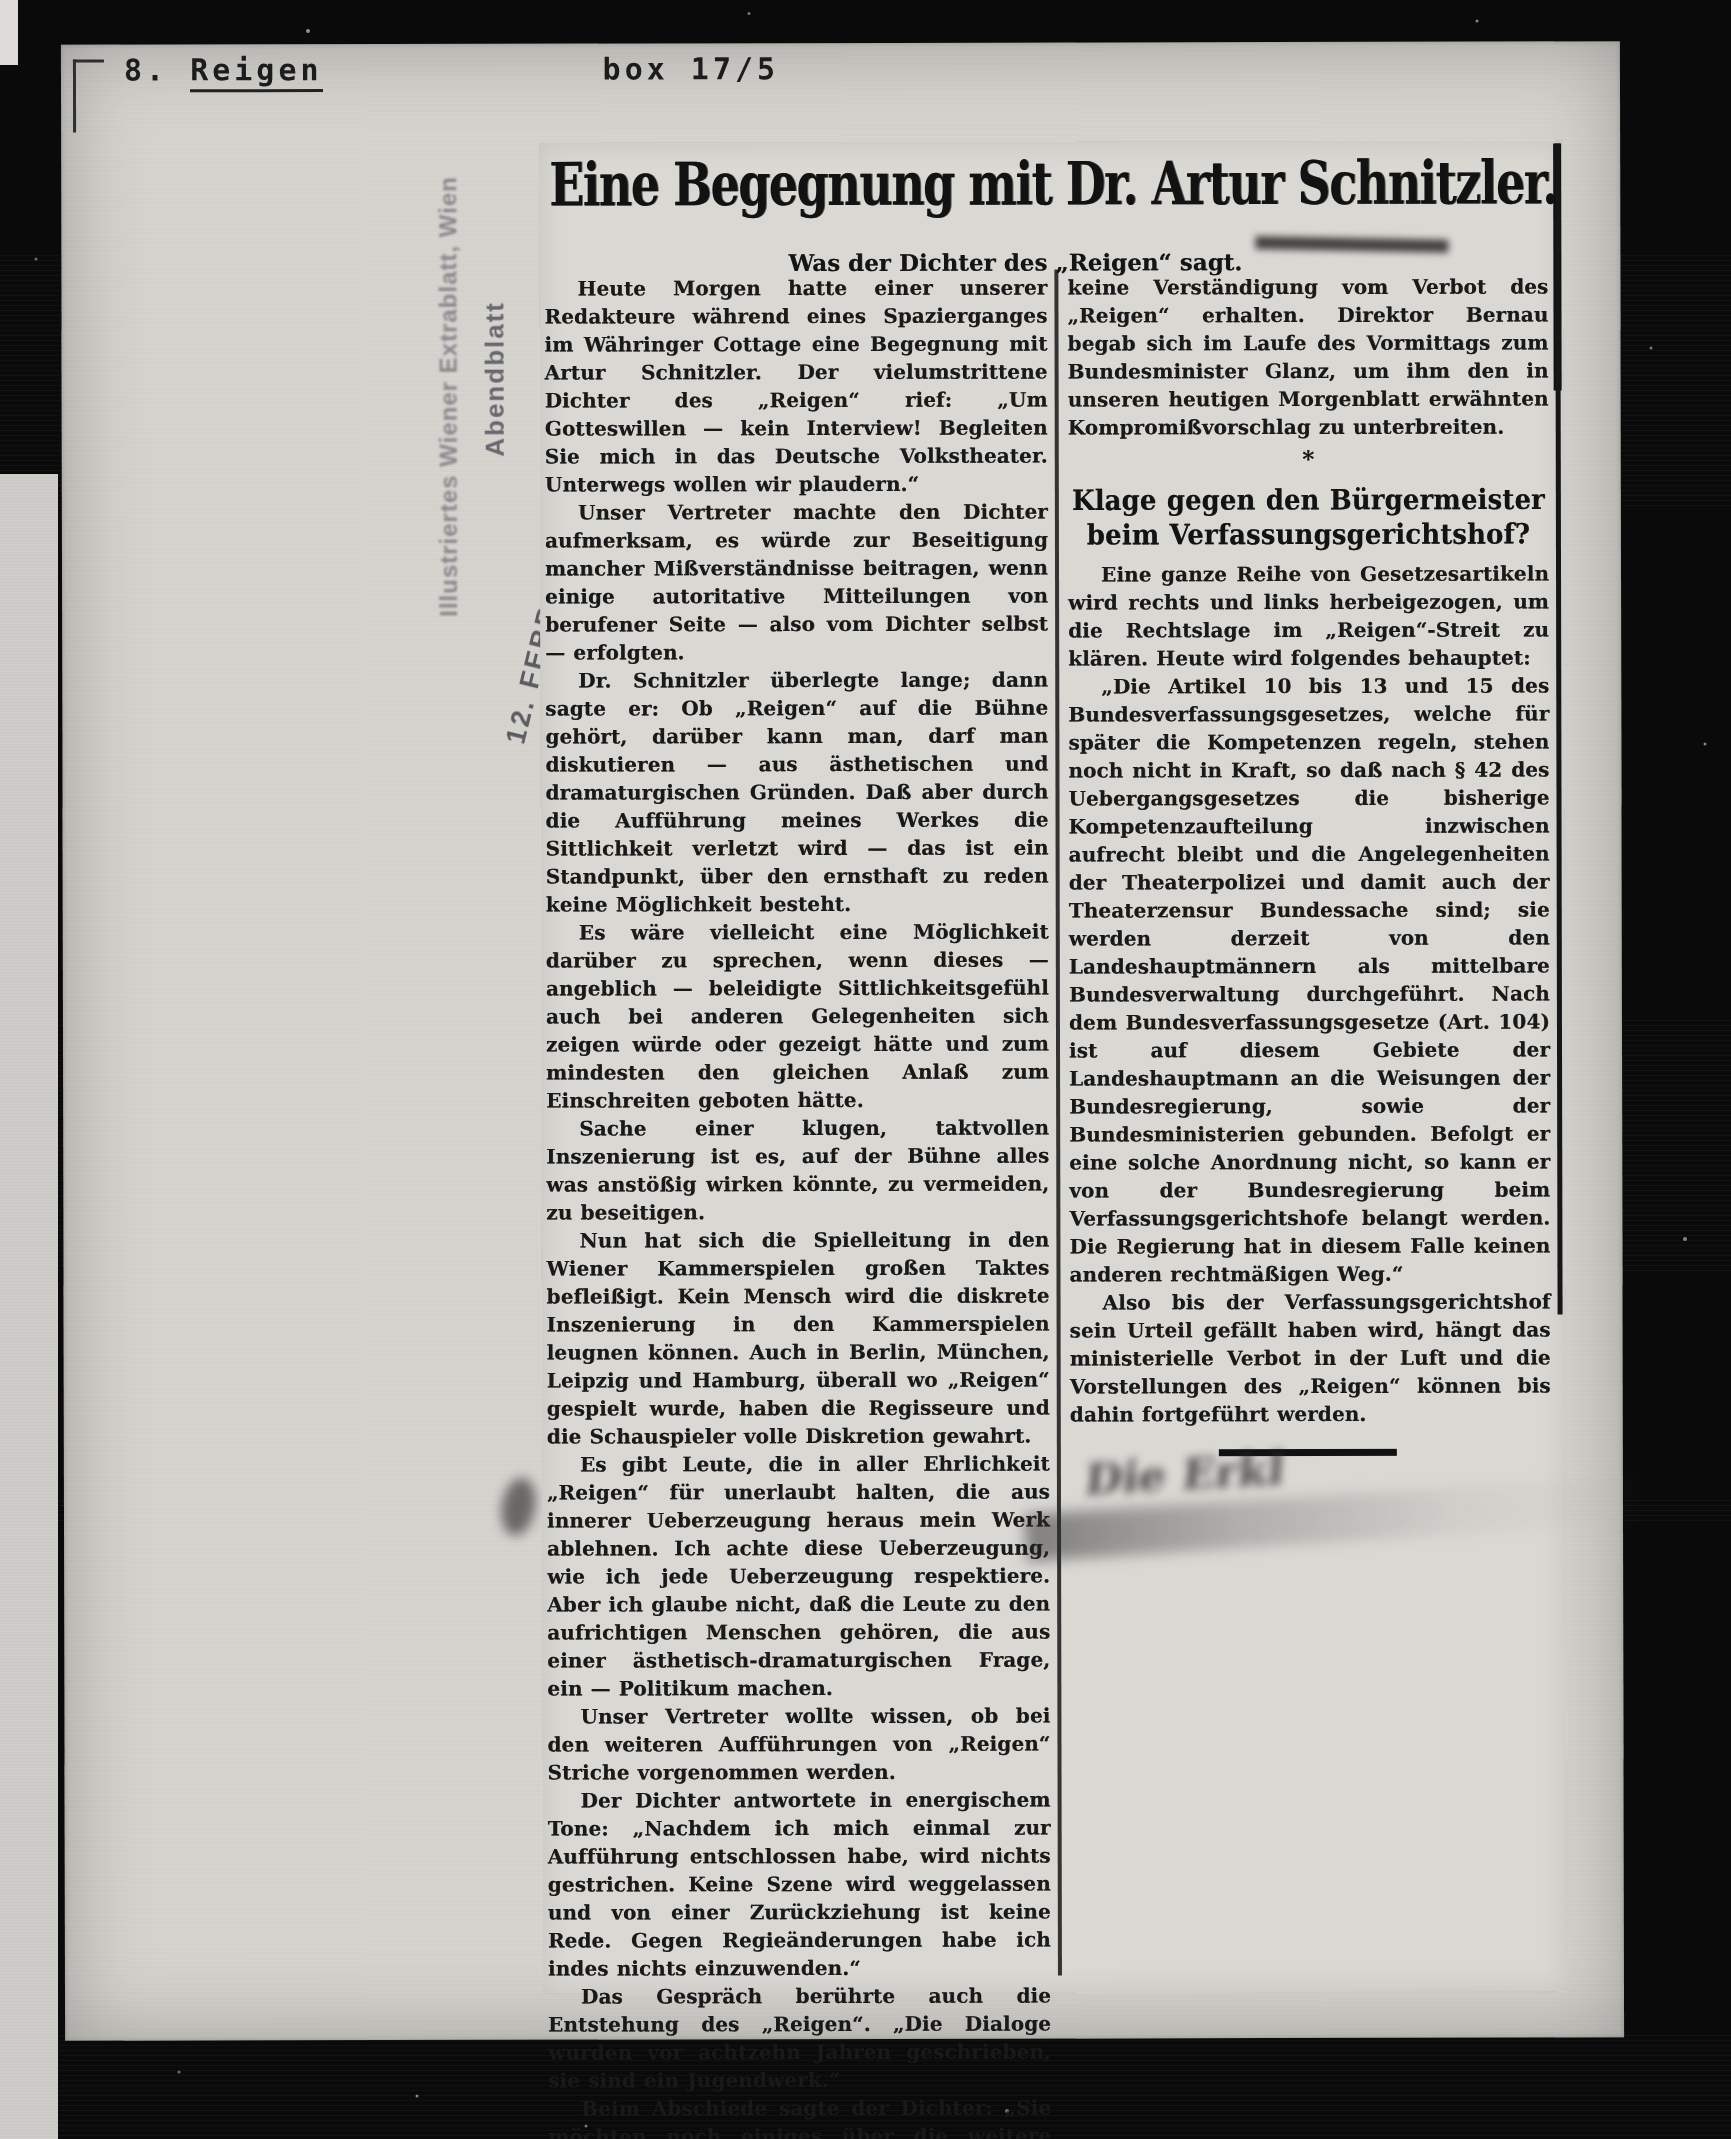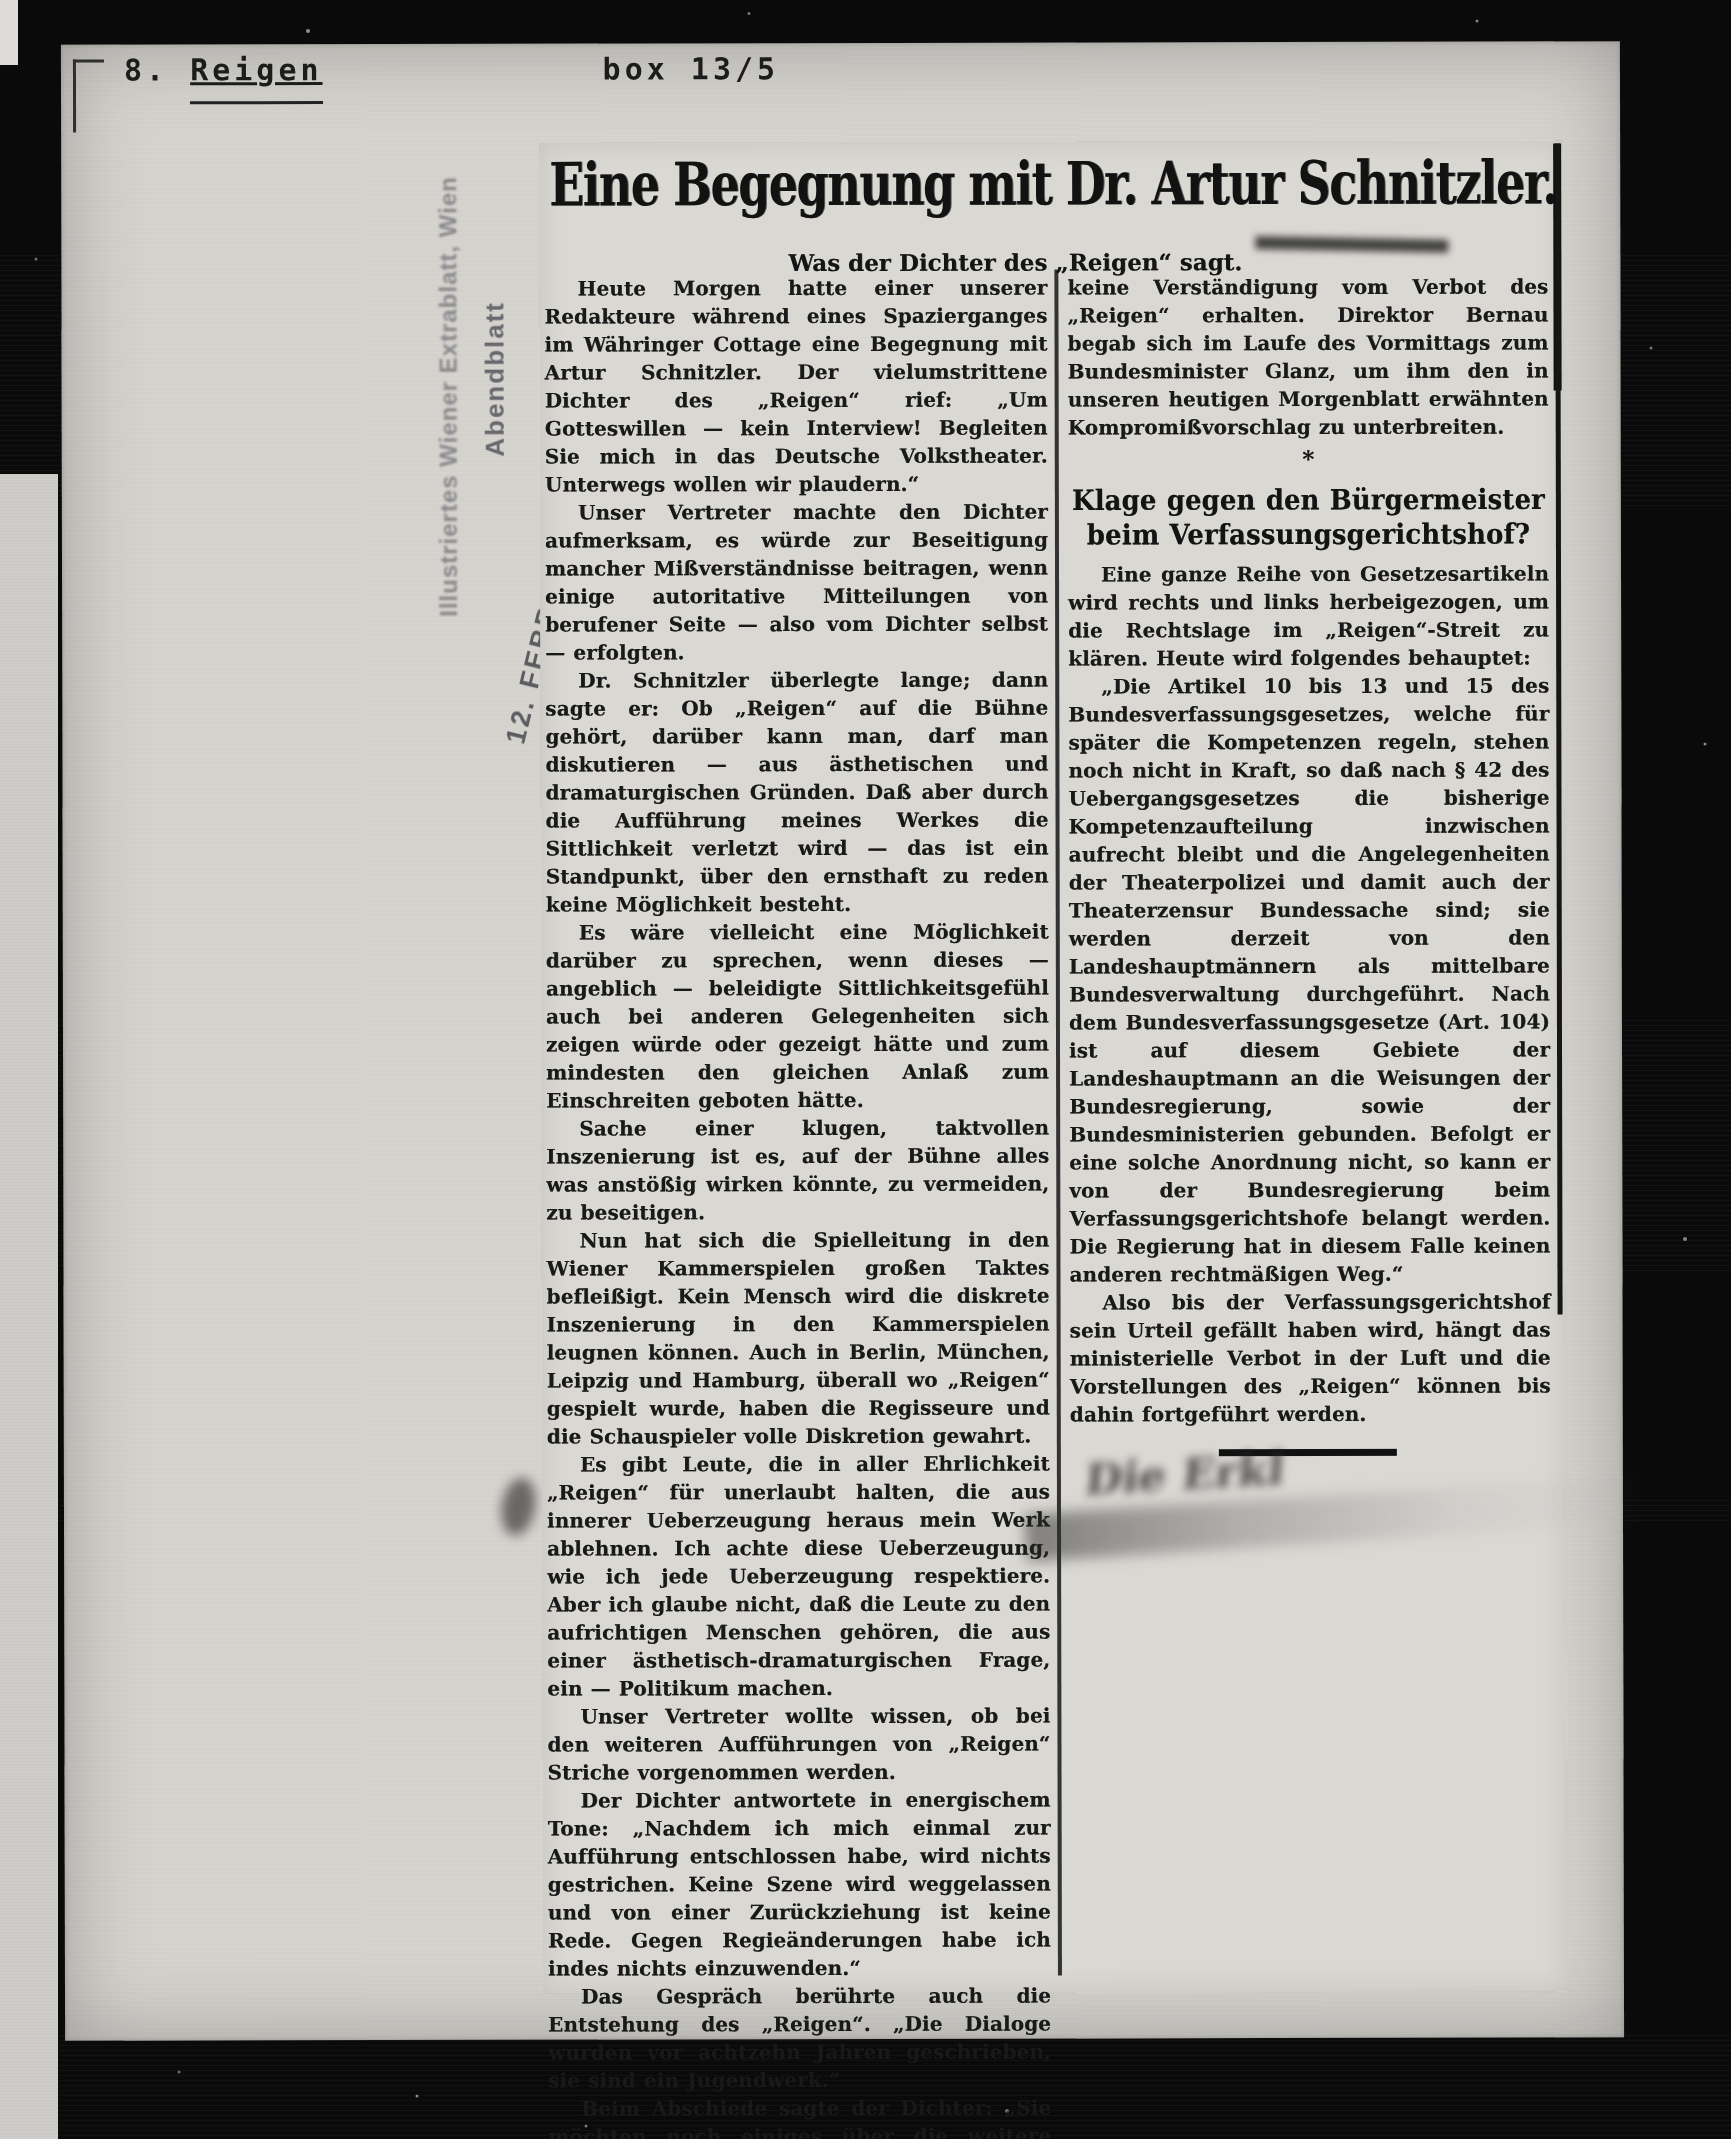--- a/index.html
+++ b/index.html
@@ -25,21 +25,21 @@
   .page{
     position:absolute;left:63px;top:43px;width:1559px;height:1996px;background:#d6d4cf;
     background-image:repeating-linear-gradient(0deg, rgba(0,0,0,.018) 0 1px, transparent 1px 2.5px);
     box-shadow: inset 0 0 84px rgba(0,0,0,.26), inset 0 0 5px rgba(0,0,0,.18);
     transform:rotate(-0.12deg);
   }
   .corner-bracket{position:absolute;left:12px;top:15px;width:28px;height:70px;
     border-left:3px solid #2e2e2e;border-top:3px solid #2e2e2e;}
   .archive-label{position:absolute;left:63px;top:8px;font-family:"DejaVu Sans Mono",monospace;
     font-weight:bold;font-size:30px;color:#1c1c1c;letter-spacing:4px;white-space:nowrap;}
-  .archive-title{border-bottom:3.5px solid #222;padding-bottom:14px;text-decoration:underline;}
+  .archive-title{border-bottom:3.5px solid #222;padding-bottom:2px;}
   .archive-box{margin-left:258px;}
   .stamp-source{position:absolute;left:364px;top:573px;transform:rotate(-90deg);
     transform-origin:0 0;font-family:"Liberation Sans",sans-serif;font-weight:bold;
     color:#4b4b54;white-space:nowrap;}
   .stamp-line1{font-size:24px;letter-spacing:1px;opacity:.55;filter:blur(1px);line-height:46px;}
   .stamp-line2{font-size:26px;margin-left:160px;letter-spacing:2px;opacity:.78;filter:blur(0.7px);line-height:46px;}
   .stamp-date{position:absolute;left:438px;top:696px;transform:rotate(-76deg);transform-origin:0 0;
     font-family:"Liberation Sans",sans-serif;font-weight:bold;font-size:27px;color:#3e3e46;
     letter-spacing:3px;opacity:.8;filter:blur(0.6px);white-space:nowrap;}
   .margin-blob{position:absolute;left:438px;top:1434px;width:33px;height:58px;background:#222;
@@ -79,21 +79,21 @@
 <div id="canvas">
   <div class="speckles"></div>
   <div class="patch-top-left"></div>
   <div class="strip-bottom-left"></div>
 
   <div class="page">
     <div class="corner-bracket"></div>
     <div class="archive-label">
       <span>8.</span>
       <span class="archive-title">Reigen</span>
-      <span class="archive-box">box 13/5</span>
+      <span class="archive-box">box 17/5</span>
     </div>
 
     <div class="stamp-source">
       <div class="stamp-line1">Illustriertes Wiener Extrablatt, Wien</div>
       <div class="stamp-line2">Abendblatt</div>
     </div>
     <div class="stamp-date">12. FEBRUAR 1921</div>
     <div class="margin-blob"></div>
 
     <div class="clipping">

